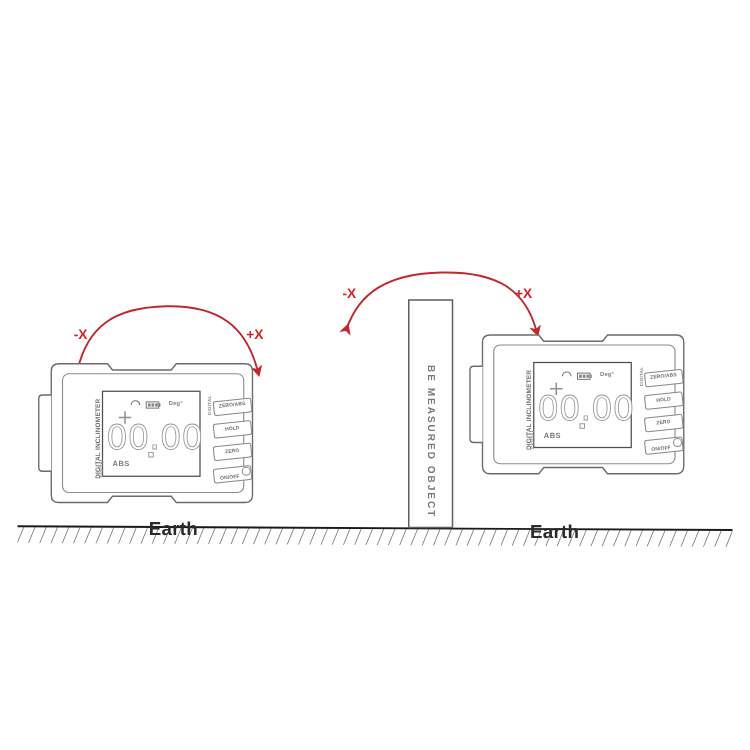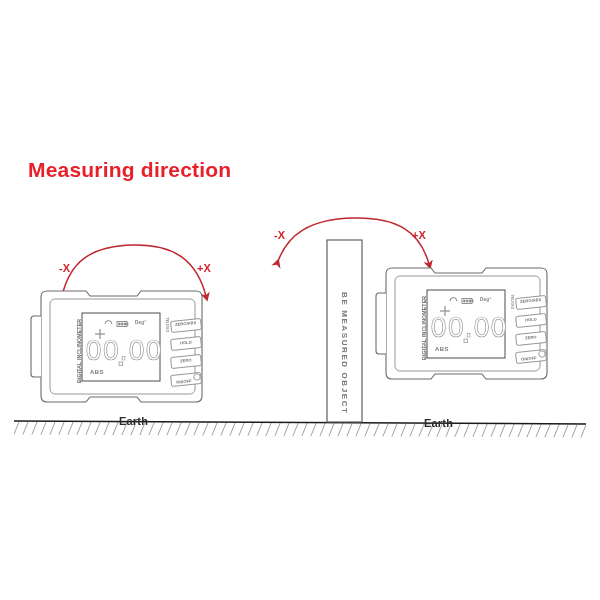--- a/index.html
+++ b/index.html
@@ -82,21 +82,21 @@
   }
   .axis-label{
     position:absolute;
     font-size:11px;
     font-weight:bold;
     color:#d2232a;
     white-space:nowrap;
   }
   .earth-label{
     position:absolute;
-    font-size:11px;
+    font-size:15px;
     font-weight:bold;
     color:#2b2b2b;
     white-space:nowrap;
     letter-spacing:0.2px;
   }
 </style>
 </head>
 <body>
 
 <div id="stage">
@@ -197,21 +197,20 @@
       <g>
         <rect x="516" y="297" width="30" height="11" rx="1.6" transform="rotate(-6 531 302)" fill="#ffffff" stroke="#888" stroke-width="0.85"></rect>
         <rect x="516" y="315" width="30" height="11" rx="1.6" transform="rotate(-6 531 320)" fill="#ffffff" stroke="#888" stroke-width="0.85"></rect>
         <rect x="516" y="333" width="30" height="11" rx="1.6" transform="rotate(-6 531 338)" fill="#ffffff" stroke="#888" stroke-width="0.85"></rect>
         <rect x="516" y="351" width="30" height="11" rx="1.6" transform="rotate(-6 531 356)" fill="#ffffff" stroke="#888" stroke-width="0.85"></rect>
         <circle cx="542" cy="354" r="3.2" fill="#ffffff" stroke="#8d8d8d" stroke-width="0.85"></circle>
       </g>
     </g>
   </svg>
 
-  <div class="title">Measuring direction</div>
 
   <div class="axis-label" style="left:59px; top:262px;">-X</div>
   <div class="axis-label" style="left:197px; top:262px;">+X</div>
 
   <div class="axis-label" style="left:274px; top:229px;">-X</div>
   <div class="axis-label" style="left:412px; top:229px;">+X</div>
 
   <div class="vtext obj-text" style="left:349px; top:292px; transform:rotate(90deg);">BE MEASURED OBJECT</div>
 
   <div class="earth-label" style="left:119px; top:415px;">Earth</div>

